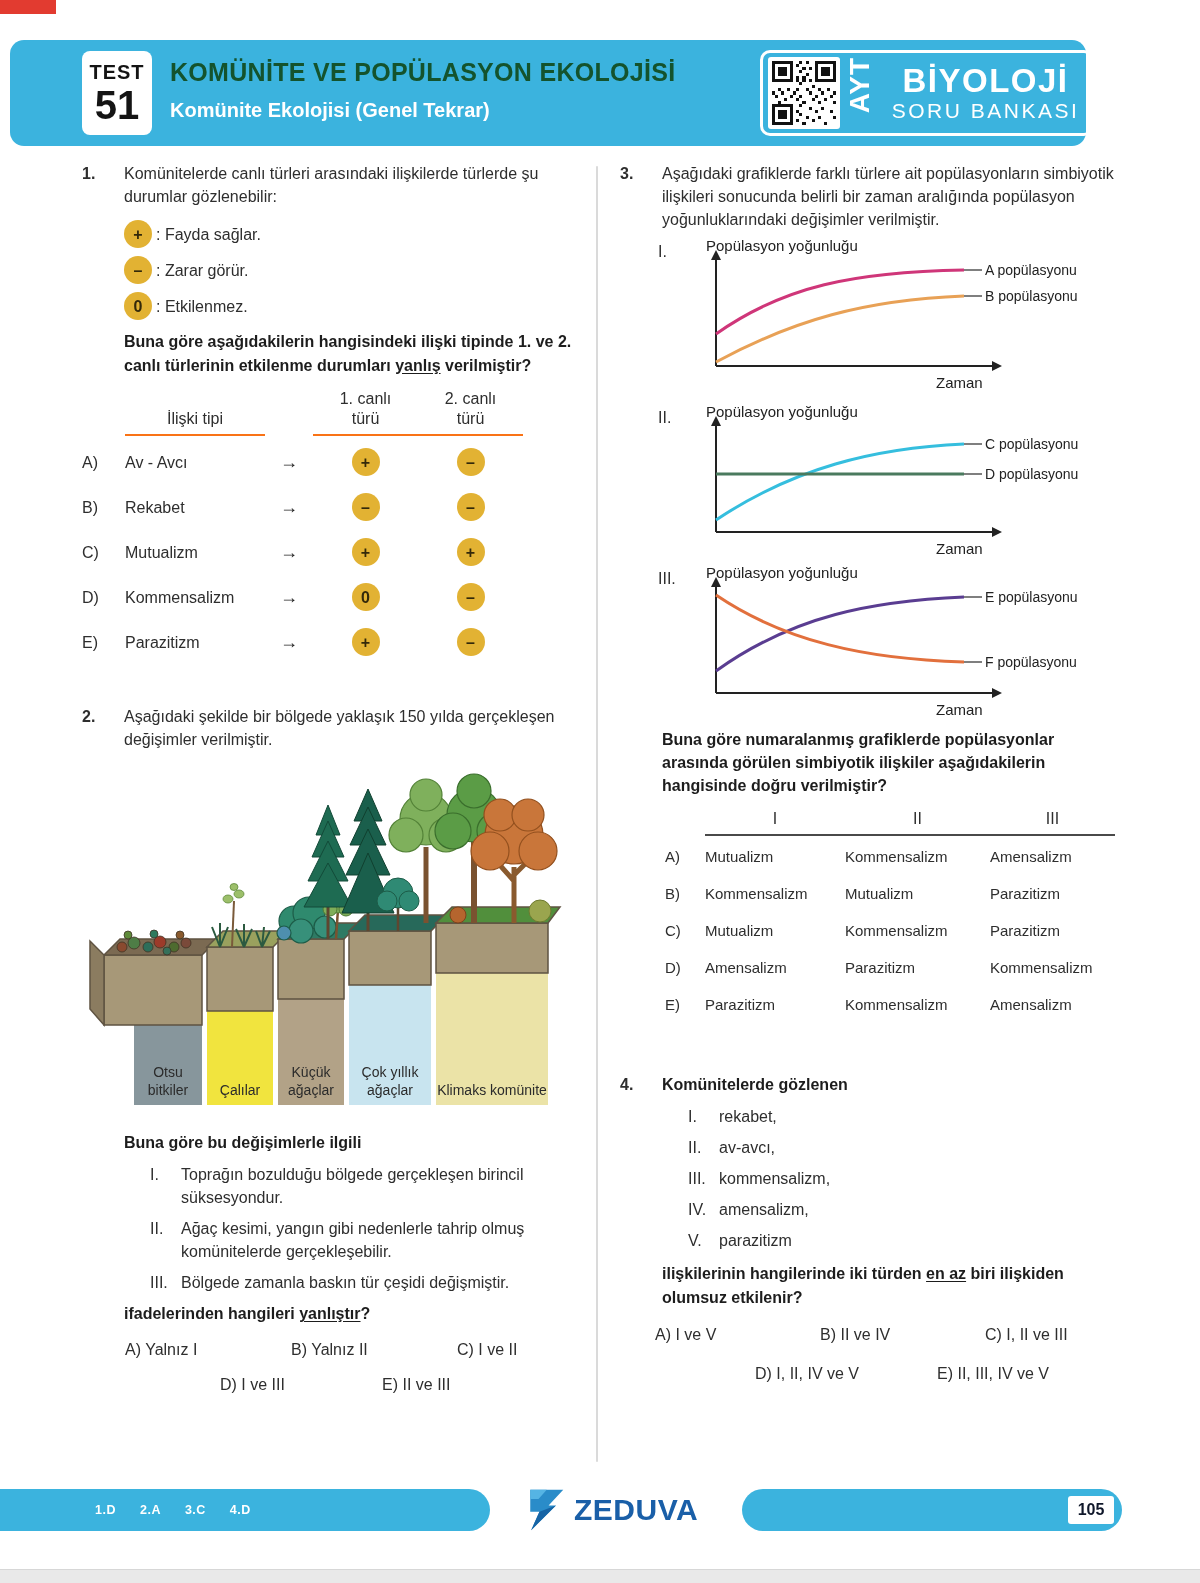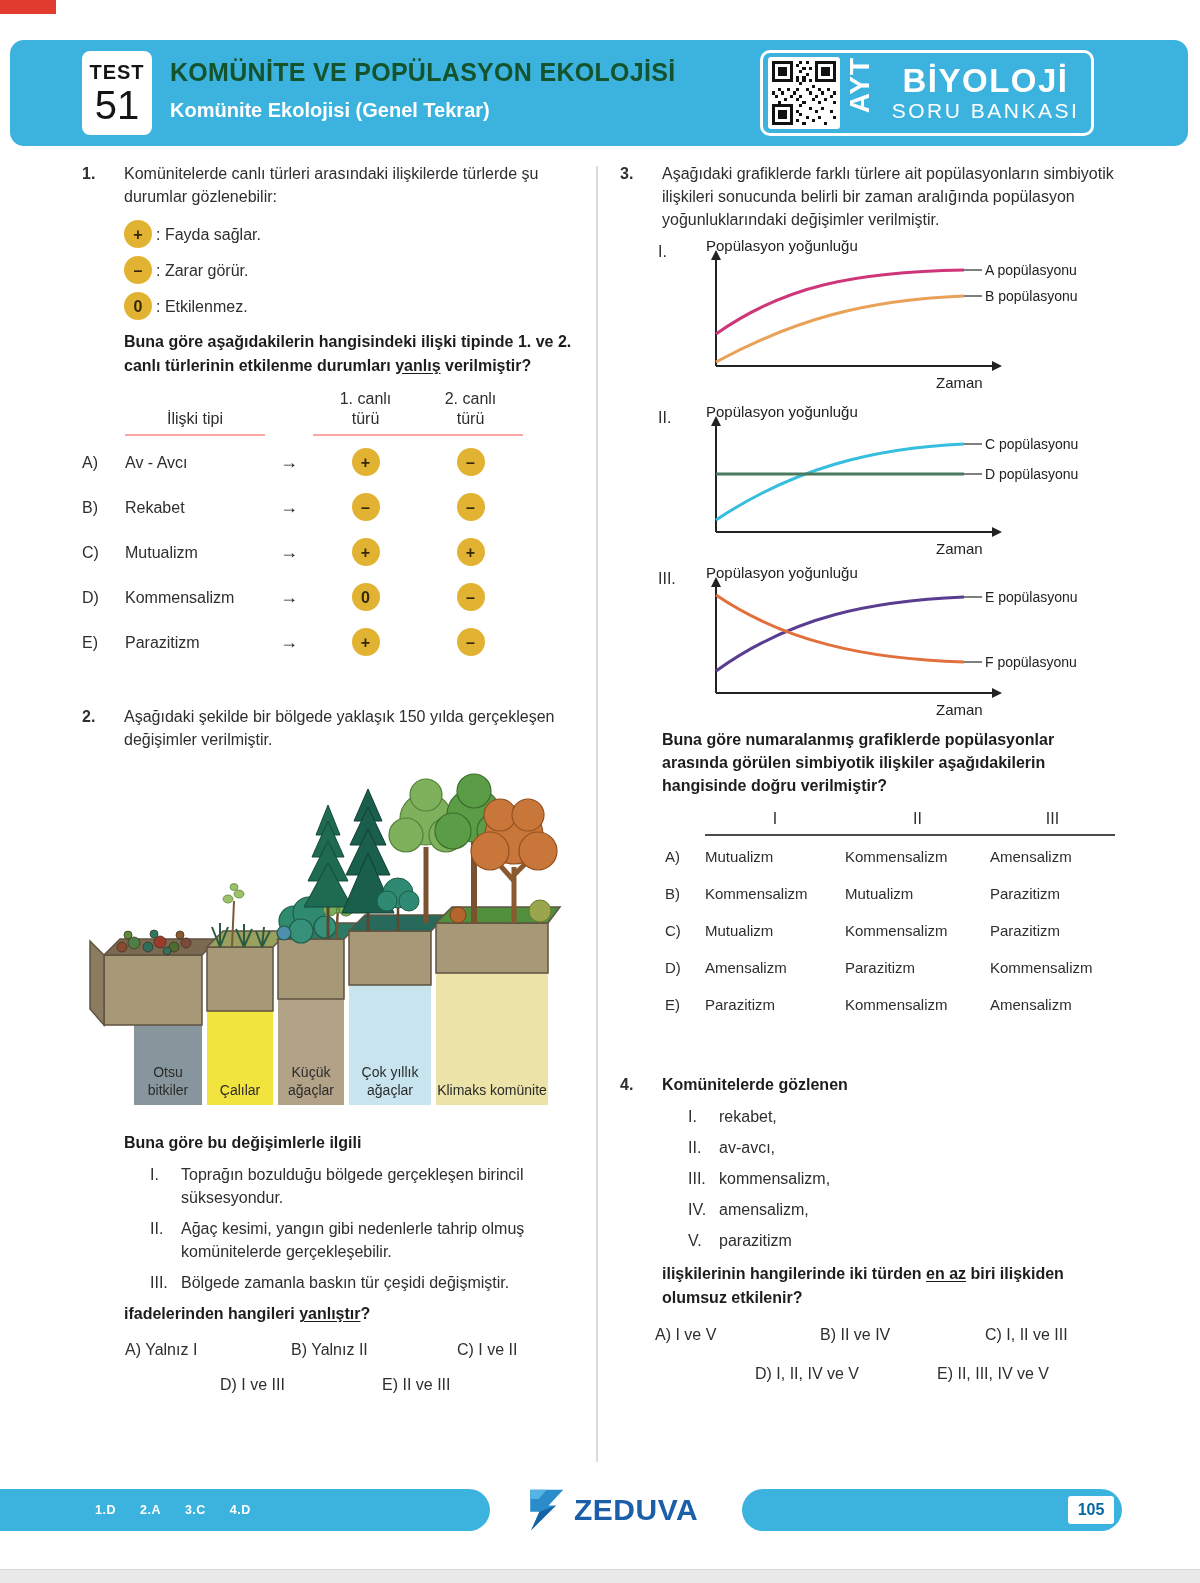--- a/index.html
+++ b/index.html
@@ -6,25 +6,25 @@
   body {
     width: 1200px; height: 1583px; position: relative;
     background: #ffffff; color: #2e2e2e;
     font-family: "Liberation Sans", sans-serif; font-size: 16px; line-height: 1.45;
     overflow: hidden;
   }
   .red-corner { position:absolute; left:0; top:0; width:56px; height:14px; background:#e23b30; }
   .page-edge { position:absolute; left:0; top:1569px; width:1200px; height:14px; background:#e9e9e9; border-top:1px solid #d7d7d7; }
 
   
-  .header { position:absolute; left:10px; top:40px; width:1178px; height:106px; background:#3bb3de; border-radius:14px; }
+  .header { position:absolute; left:10px; top:40px; width:1076px; height:106px; background:#3bb3de; border-radius:14px; }
   .test-badge { position:absolute; left:74px; top:13px; width:66px; height:80px; background:#fff; border-radius:6px;
     display:flex; flex-direction:column; align-items:center; justify-content:center; color:#141414; box-shadow:0 0 0 2px #fff; }
   .test-badge .t { font-size:20px; font-weight:bold; letter-spacing:1px; line-height:1; }
-  .test-badge .n { font-size:40px; font-weight:normal; line-height:1; margin-top:3px; }
+  .test-badge .n { font-size:40px; font-weight:bold; line-height:1; margin-top:3px; }
   .header-title { position:absolute; left:160px; top:14px; color:#14532d; font-size:25px; font-weight:bold; letter-spacing:.3px; }
   .header-sub   { position:absolute; left:160px; top:56px; color:#fff; font-size:20px; font-weight:bold; }
   .brand-box { position:absolute; left:750px; top:10px; width:334px; height:86px; border:3px solid #fff; border-radius:10px;
     display:flex; align-items:center; }
   .qr { width:72px; height:72px; background:#fff; border-radius:3px; margin-left:5px; padding:4px; flex-shrink:0; }
   .ayt { width:40px; color:#fff; font-weight:bold; font-size:28px; letter-spacing:1px; transform:rotate(-90deg); text-align:center; flex-shrink:0; }
   .brand-text { color:#fff; text-align:center; flex:1; }
   .brand-text .big   { font-size:33px; font-weight:bold; letter-spacing:1.5px; line-height:1.05; }
   .brand-text .small { font-size:21px; font-weight:normal; letter-spacing:2.5px; line-height:1.1; }
 
@@ -41,21 +41,21 @@
 
   
   .legend { margin-top:12px; }
   .legend-row { display:flex; align-items:center; margin-bottom:8px; height:28px; }
   .chip { width:28px; height:28px; border-radius:50%; background:#e2b233; color:#33290a; font-weight:bold; font-size:16px;
     display:flex; align-items:center; justify-content:center; flex-shrink:0; }
   .legend-row .chip { margin-right:4px; }
   .q1-table { margin-top:12px; }
   .q1-grid { display:grid; grid-template-columns:43px 140px 48px 105px 105px; align-items:center; }
   .q1-headrow { align-items:end; margin-bottom:4px; }
-  .q1-headrow .hcell { text-align:center; border-bottom:2px solid #fca5a5; padding-bottom:5px; line-height:1.25; }
+  .q1-headrow .hcell { text-align:center; border-bottom:2px solid #f97316; padding-bottom:5px; line-height:1.25; }
   .q1-row { height:45px; }
   .q1-row .arr { text-align:center; font-size:18px; color:#222; }
   .chipcell { display:flex; justify-content:center; }
 
   
   .succession { margin:12px 0 0 -20px; }
   .item { display:flex; padding-left:26px; margin-top:8px; }
   .item .rn { width:31px; flex-shrink:0; }
   .item .it { flex:1; }
   .opts { display:flex; margin-top:12px; }
@@ -76,21 +76,21 @@
   
   .q4-opts1 { padding-left:35px; margin-top:14px; } .q4-opts1 span:nth-child(1){width:165px;} .q4-opts1 span:nth-child(2){width:165px;}
   .q4-opts2 { padding-left:135px; margin-top:16px; } .q4-opts2 span:nth-child(1){width:182px;}
 
   
   .footer-left  { position:absolute; left:0; top:1489px; width:490px; height:42px; background:#3bb3de; border-radius:0 21px 21px 0;
     display:flex; align-items:center; padding-left:95px; }
   .answer-key { display:flex; gap:24px; color:#fff; font-weight:bold; font-size:12.5px; letter-spacing:.5px; }
   .footer-right { position:absolute; left:742px; top:1489px; width:380px; height:42px; background:#3bb3de; border-radius:21px; }
   .page-num { position:absolute; right:8px; top:7px; width:46px; height:28px; background:#fff; border-radius:3px;
-    display:flex; align-items:center; justify-content:center; font-weight:bold; font-size:16px; color:#0369a1; }
+    display:flex; align-items:center; justify-content:center; font-weight:bold; font-size:16px; color:#0f172a; }
   .logo { position:absolute; left:522px; top:1486px; height:48px; display:flex; align-items:center; }
   .logo-text { font-size:30px; font-weight:bold; color:#1a5fa8; letter-spacing:.5px; margin-left:8px; }
 </style>
 </head>
 <body>
 
 <div class="red-corner"></div>
 
 <div class="header">
   <div class="test-badge">

